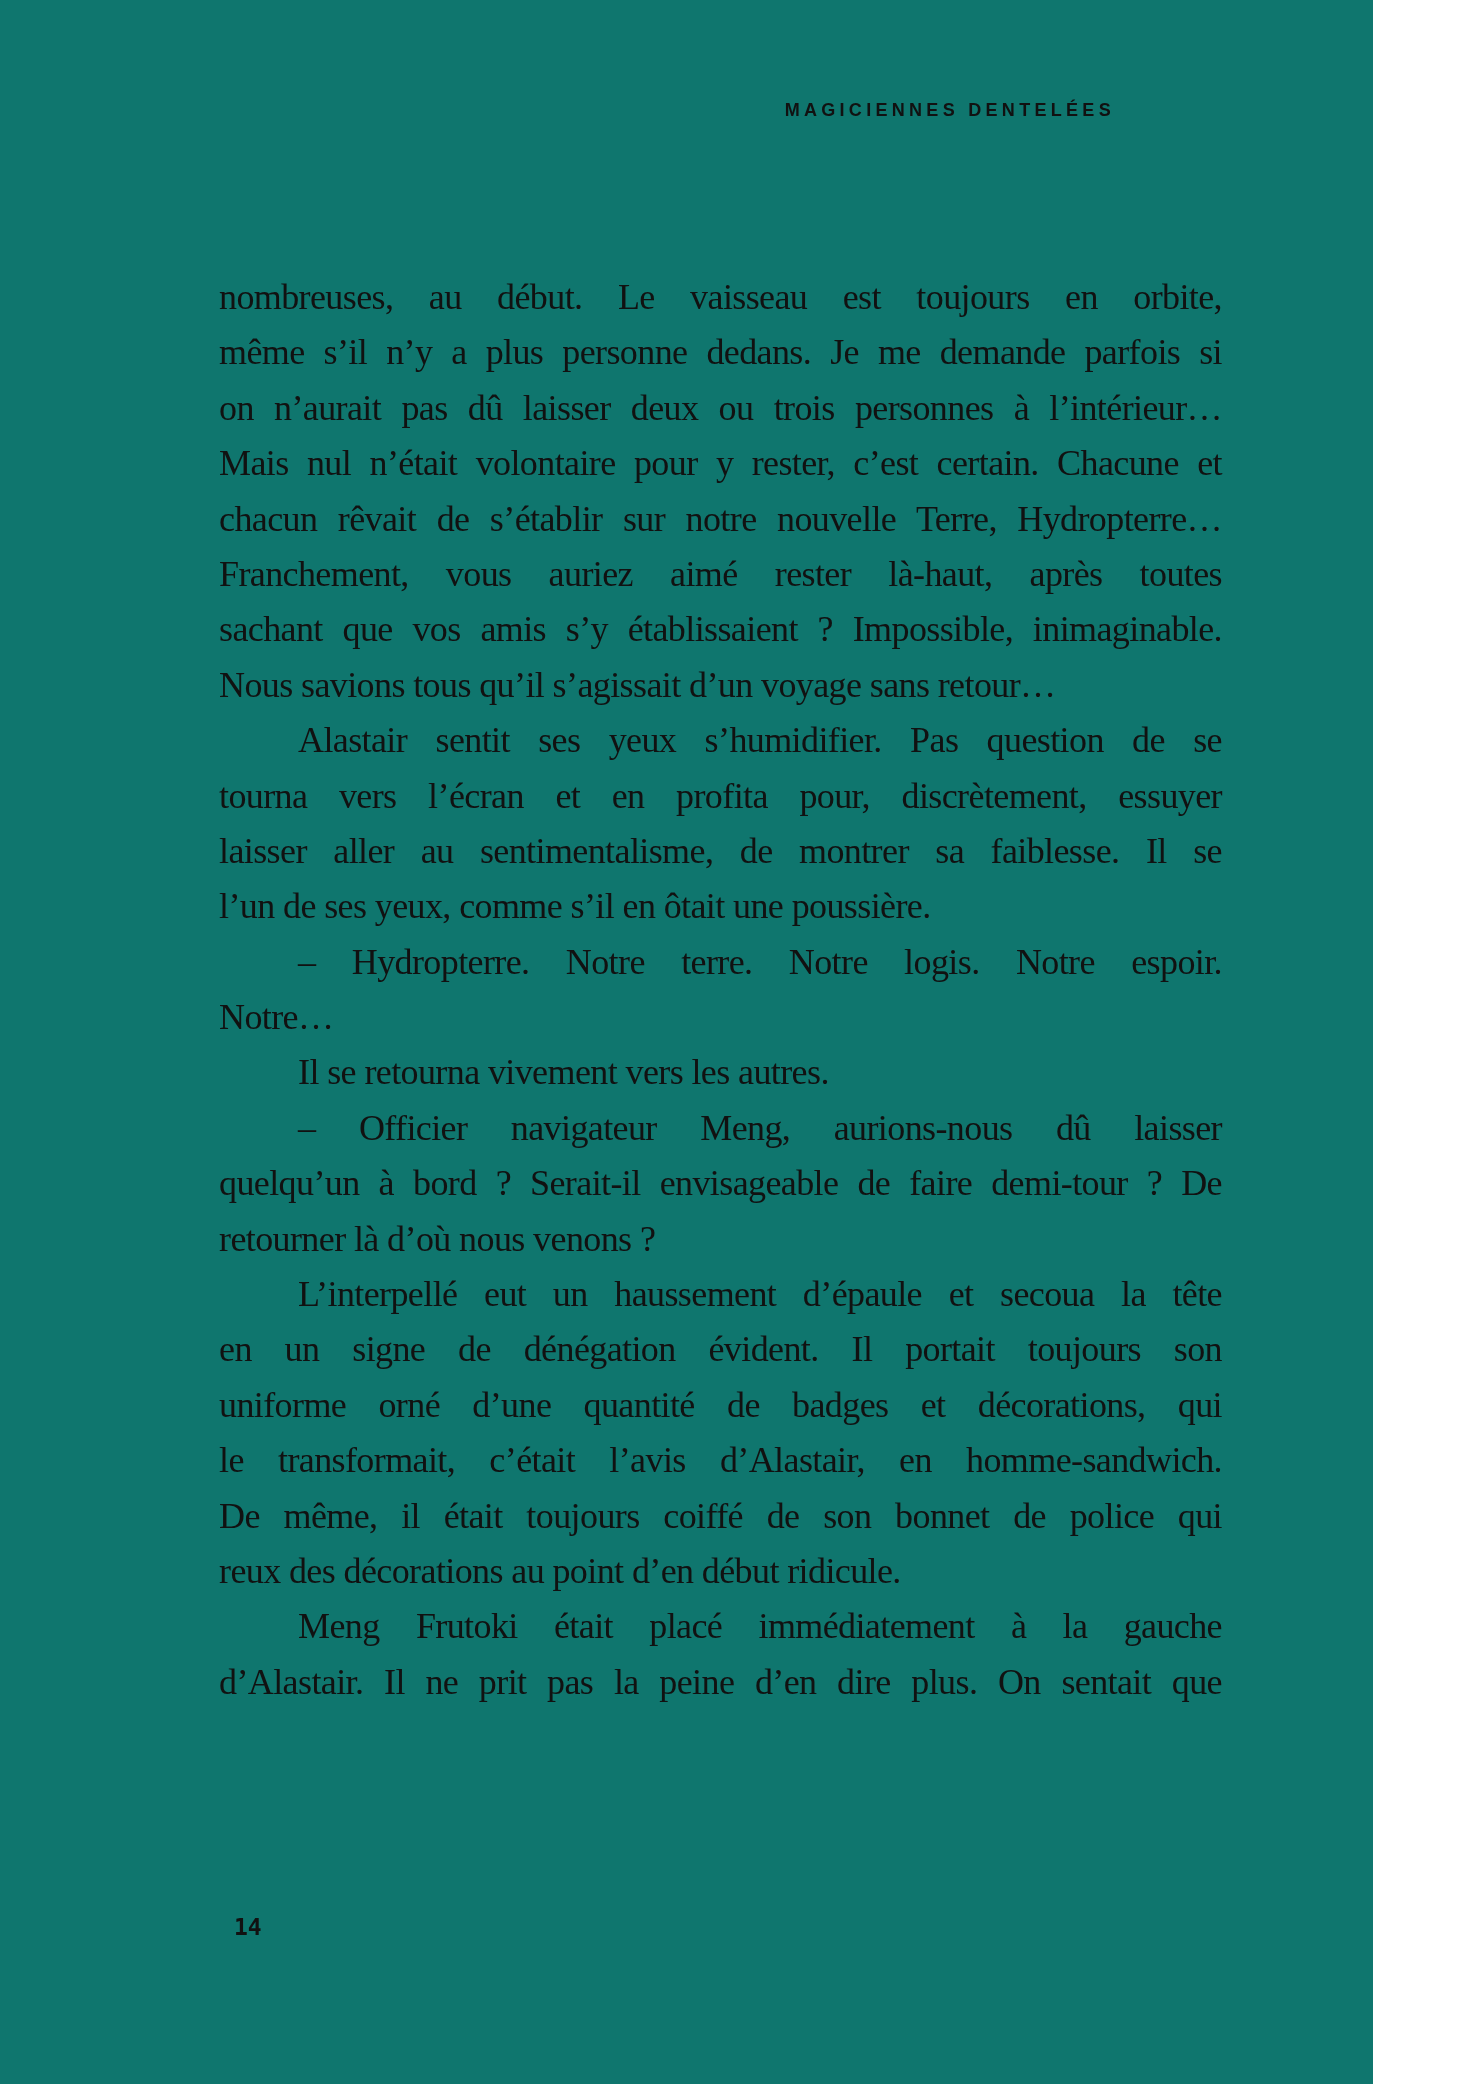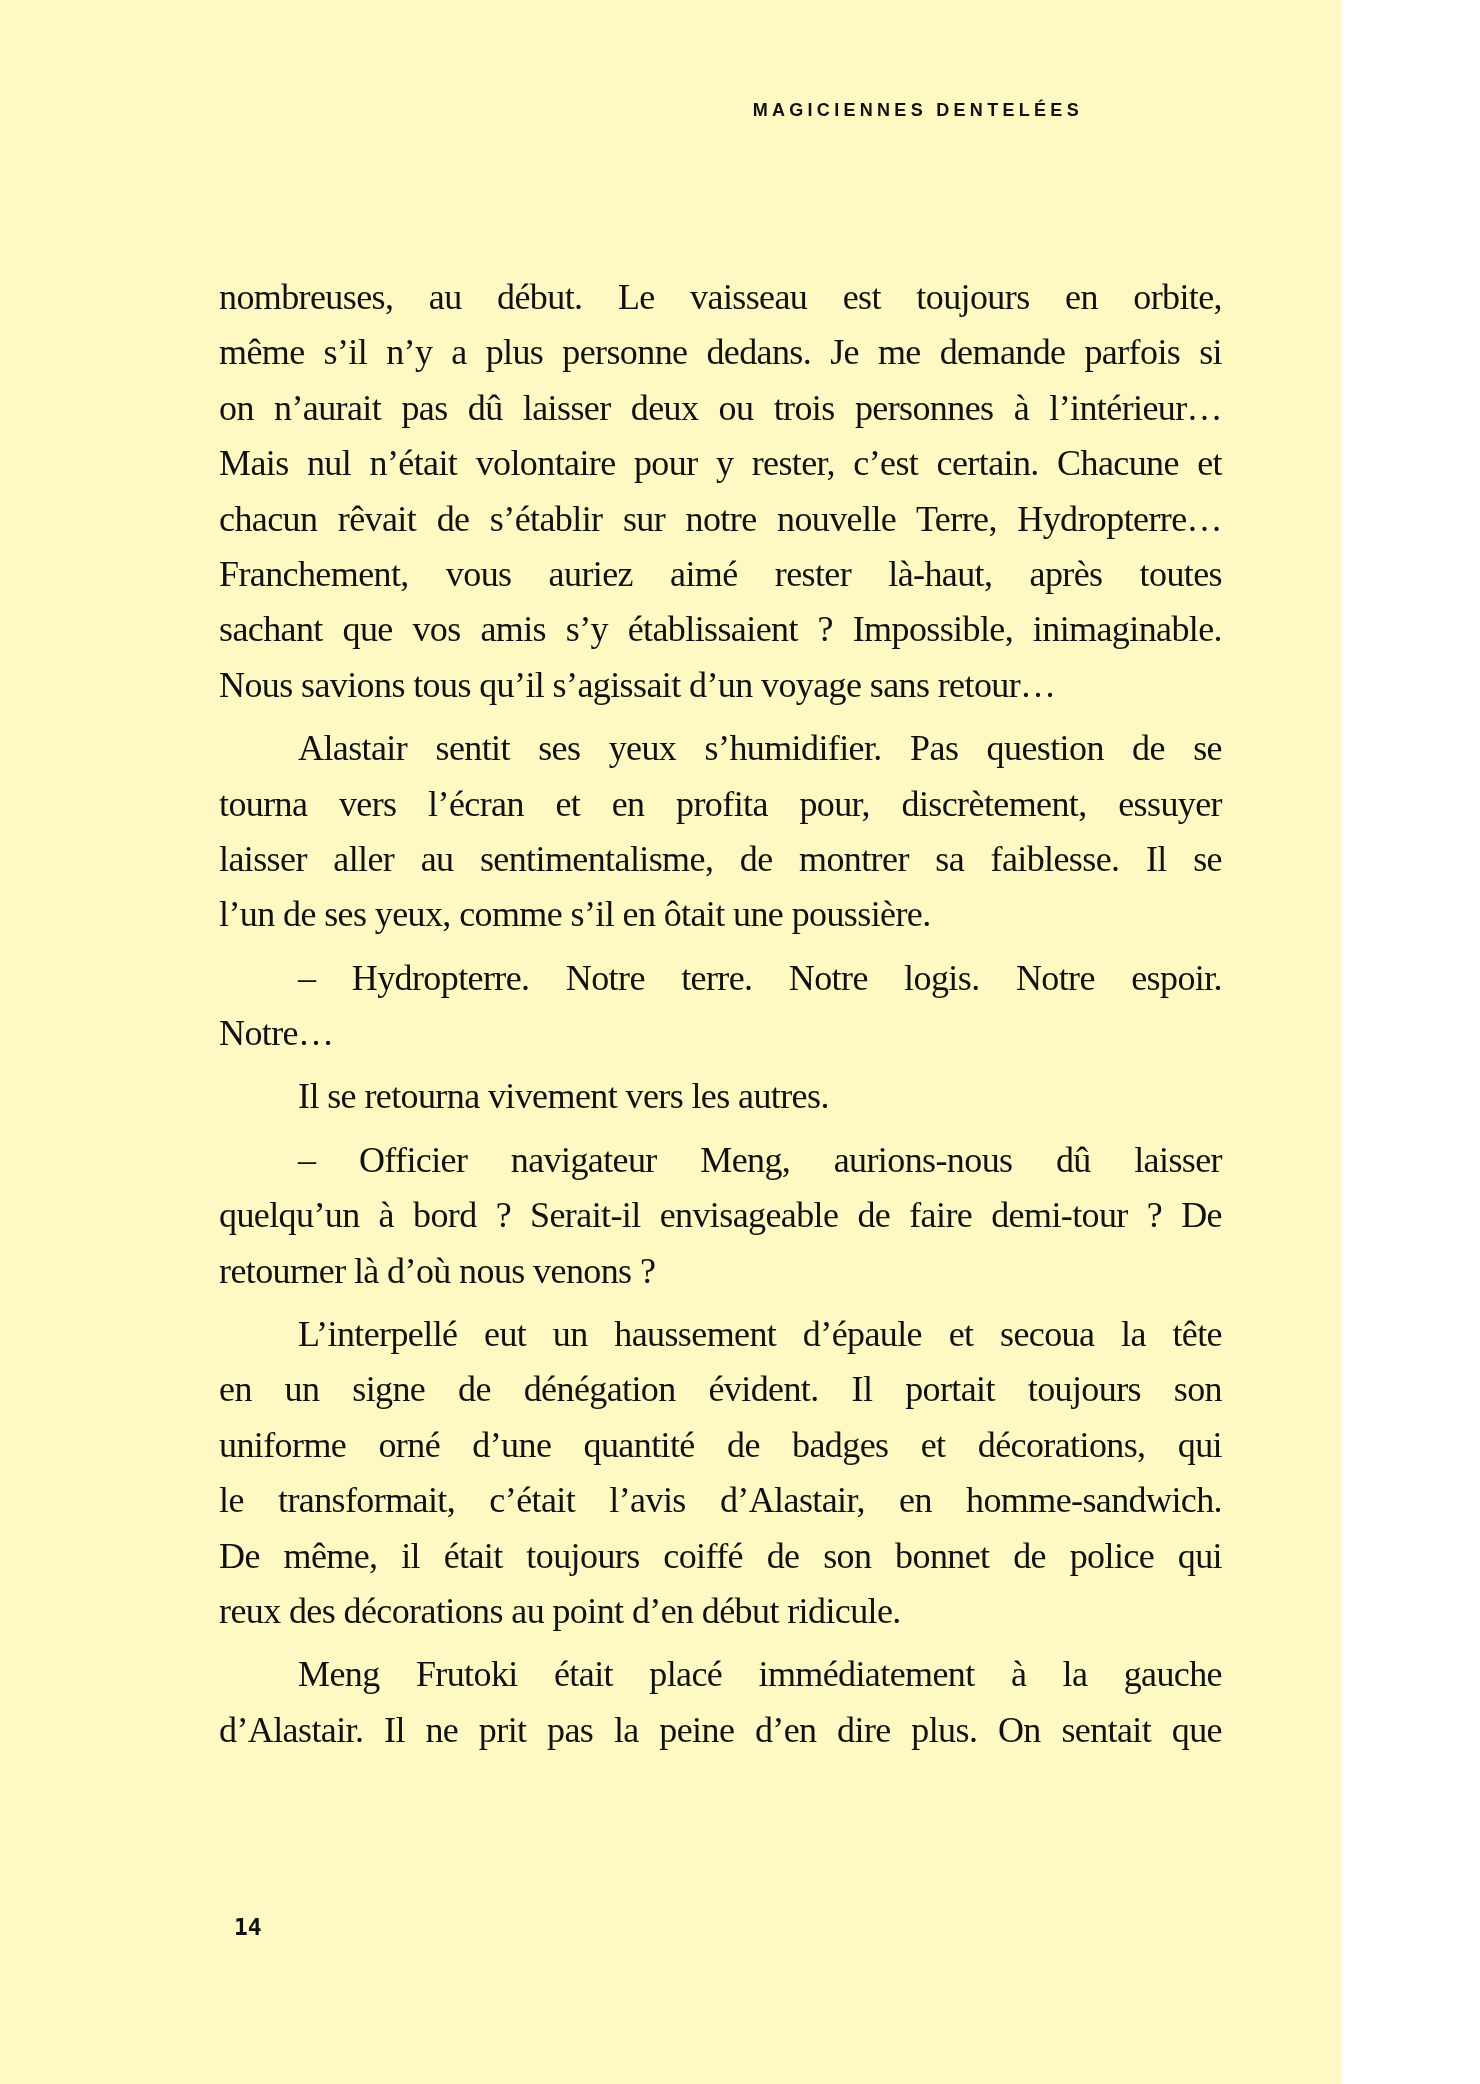--- a/index.html
+++ b/index.html
@@ -1,34 +1,34 @@
 <!DOCTYPE html>
 <html><head>
 <meta charset="utf-8">
 <style>
   html, body { margin: 0; padding: 0; background: #ffffff; }
   body { width: 1480px; height: 2084px; position: relative; overflow: hidden; }
-  .page { position: absolute; left: 0; top: 0; width: 1341px; height: 2084px; background: #fef9c3; }
+  .page { position: absolute; left: 0; top: 0; width: 1341px; height: 2084px; background: #0f766e; padding-left: 32px; }
   .running-head {
     position: absolute; top: 100px; right: 258px;
     font-family: "Liberation Sans", sans-serif; font-weight: bold;
     font-size: 18px; letter-spacing: 4.3px; color: #111;
     white-space: nowrap;
   }
   .body-text {
     position: absolute; left: 219px; top: 270px; width: 1003px;
     font-family: Liberation Serif, serif; font-size: 36px; color: #111;
   }
   .line {
     height: 55.4px; line-height: 55.4px; white-space: nowrap;
     text-align: justify; text-align-last: justify;
     letter-spacing: -0.6px;
   }
   .line.last { text-align-last: left; }
-  .line.indent { padding-left: 79px; margin-top: 8px; }
+  .line.indent { padding-left: 79px; }
   .page-number {
     position: absolute; left: 234px; top: 1914px;
     font-family: "DejaVu Sans Mono", monospace; font-weight: bold;
     font-size: 23px; color: #111;
   }
 </style>
 </head>
 <body>
 
 <div class="page">

